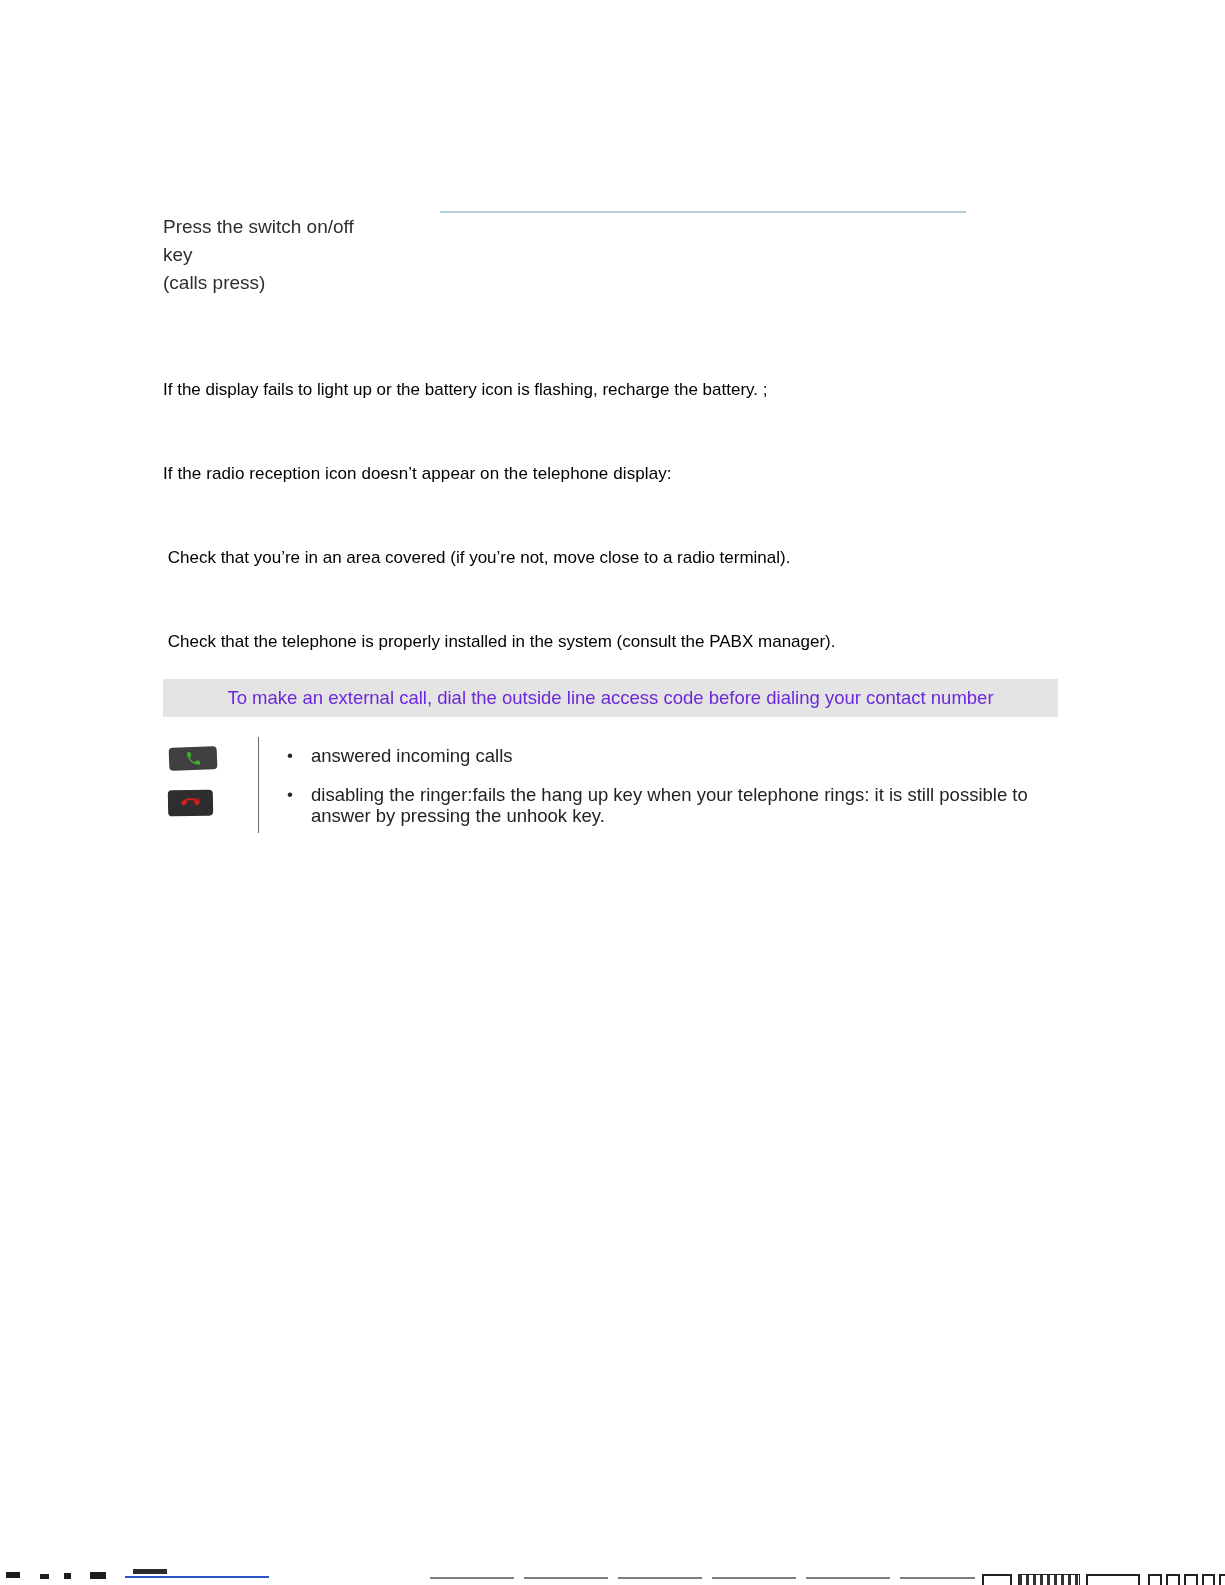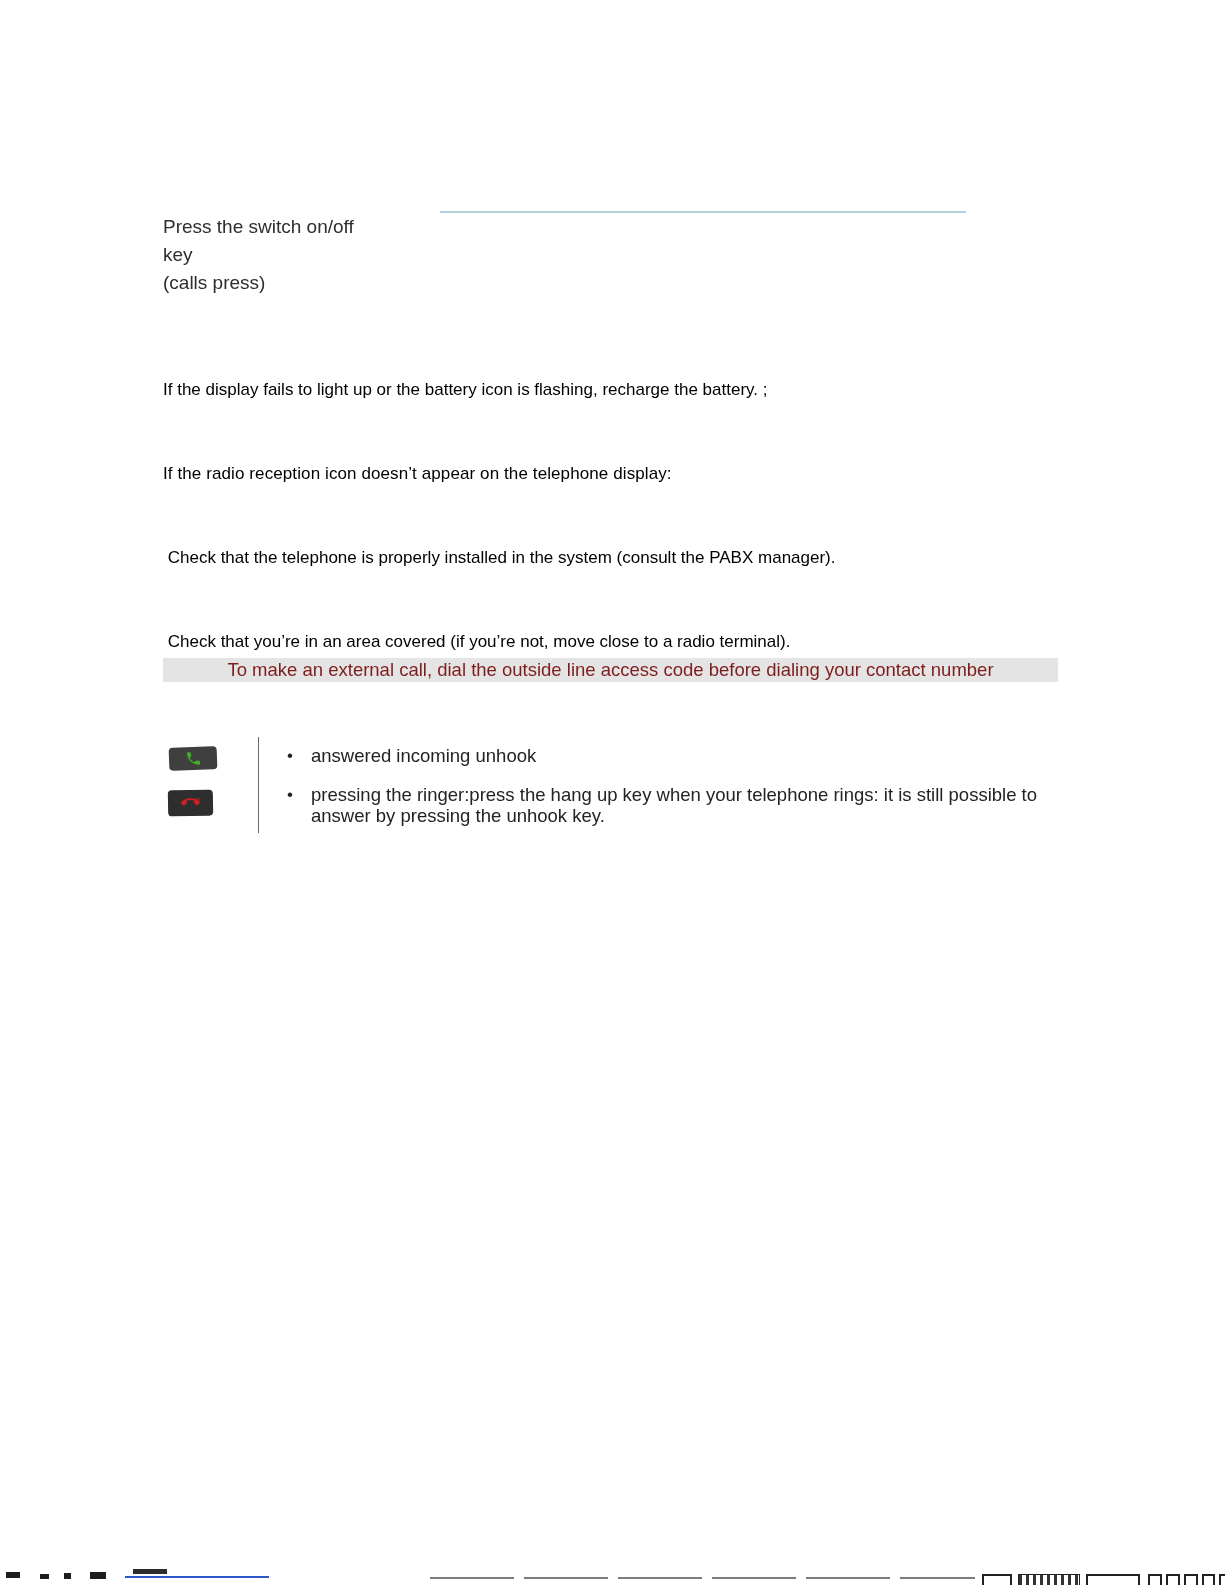--- a/index.html
+++ b/index.html
@@ -38,26 +38,26 @@
     font-size: 17px;
     line-height: 28px;
     color: #000000;
     white-space: pre-wrap;
   }
   .trouble-block .bold { font-weight: normal; letter-spacing: 0.1px; }
 
   
   .note-banner {
     position: absolute;
-    left: 163px; top: 658px;
-    width: 895px; height: 24px;
+    left: 163px; top: 679px;
+    width: 895px; height: 38px;
     background: #e4e4e4;
     display: flex; align-items: center; justify-content: center;
     font-size: 18.5px;
-    color: #7f1d1d;
+    color: #6d28d9;
   }
 
   
   .keys-table {
     position: absolute;
     left: 163px; top: 735px;
     width: 905px; height: 100px;
   }
   .v-divider {
     position: absolute;
@@ -149,22 +149,22 @@
 
   <div class="power-block">
     <div>Press the switch on/off</div>
     <div>key</div>
     <div>(calls press)</div>
   </div>
 
   <div class="trouble-block">
     <div>If the display fails to light up or the battery icon is flashing, recharge the battery. ;</div>
     <div class="bold">If the radio reception icon doesn’t appear on the telephone display:</div>
+    <div> Check that you’re in an area covered (if you’re not, move close to a radio terminal).</div>
     <div> Check that the telephone is properly installed in the system (consult the PABX manager).</div>
-    <div> Check that you’re in an area covered (if you’re not, move close to a radio terminal).</div>
   </div>
 
   <div class="note-banner">
     <span>To make an external call, dial the outside line access code before dialing your contact number</span>
   </div>
 
   <div class="keys-table">
 
     <div class="key key-unhook">
       <svg width="17" height="17" viewBox="0 0 24 24">
@@ -177,25 +177,25 @@
         <path fill="#d21f1f" d="M12 2.5c-1.6 0-3.15.25-4.6.72v3.1c0 .39-.23.74-.56.9-.98.49-1.87 1.12-2.66 1.85-.18.18-.43.29-.7.29-.28 0-.53-.11-.71-.29L.29 6.58C.11 6.41 0 6.16 0 5.88c0-.28.11-.53.29-.71C3.34 2.28 7.46.5 12 .5s8.66 1.78 11.71 4.67c.18.18.29.43.29.71 0 .28-.11.53-.29.7l-2.48 2.49c-.18.18-.43.29-.71.29-.27 0-.52-.11-.7-.28-.79-.74-1.69-1.36-2.67-1.85-.33-.16-.56-.5-.56-.9v-3.1C15.15 2.75 13.6 2.5 12 2.5z"></path>
         <circle cx="20.5" cy="3.2" r="2.4" fill="none" stroke="#d21f1f" stroke-width="1.4"></circle>
       </svg>
     </div>
 
     <div class="v-divider"></div>
 
     <ul class="bullets">
       <li>
         <span class="dot">•</span>
-        <span>answered incoming unhook</span>
+        <span>answered incoming calls</span>
       </li>
       <li>
         <span class="dot">•</span>
-        <span>pressing the ringer:press the hang up key when your telephone rings: it is still possible to answer by pressing the unhook key.</span>
+        <span>disabling the ringer:fails the hang up key when your telephone rings: it is still possible to answer by pressing the unhook key.</span>
       </li>
     </ul>
   </div>
 
   <div class="ink-marks">
     <span class="m1"></span>
     <span class="m2"></span>
     <span class="m3"></span>
     <span class="m4"></span>
   </div>

